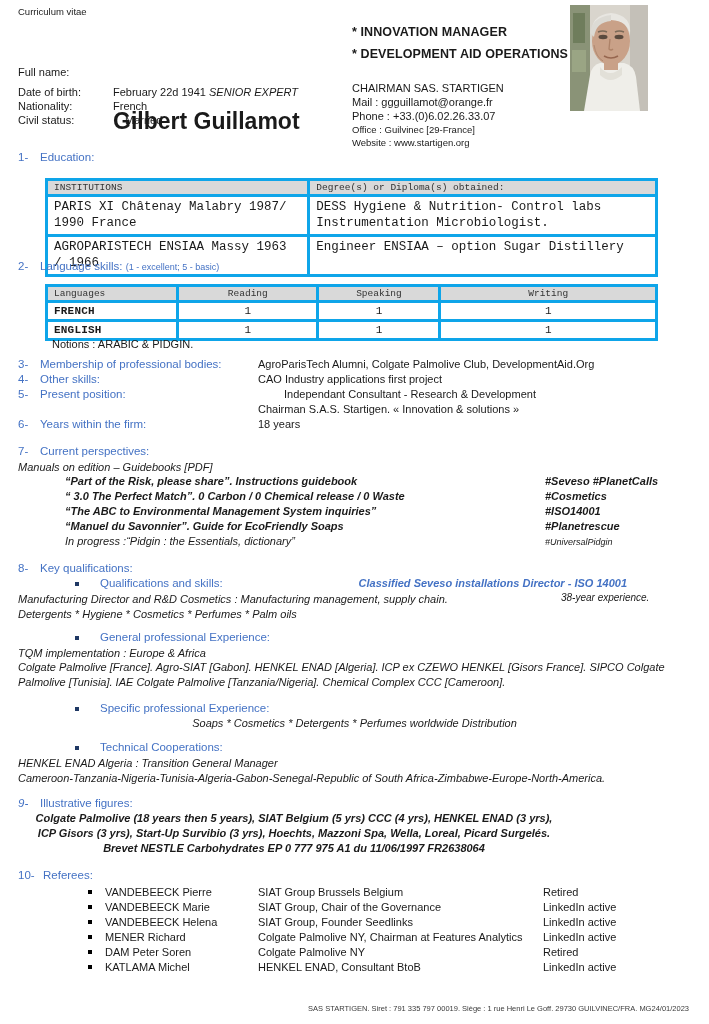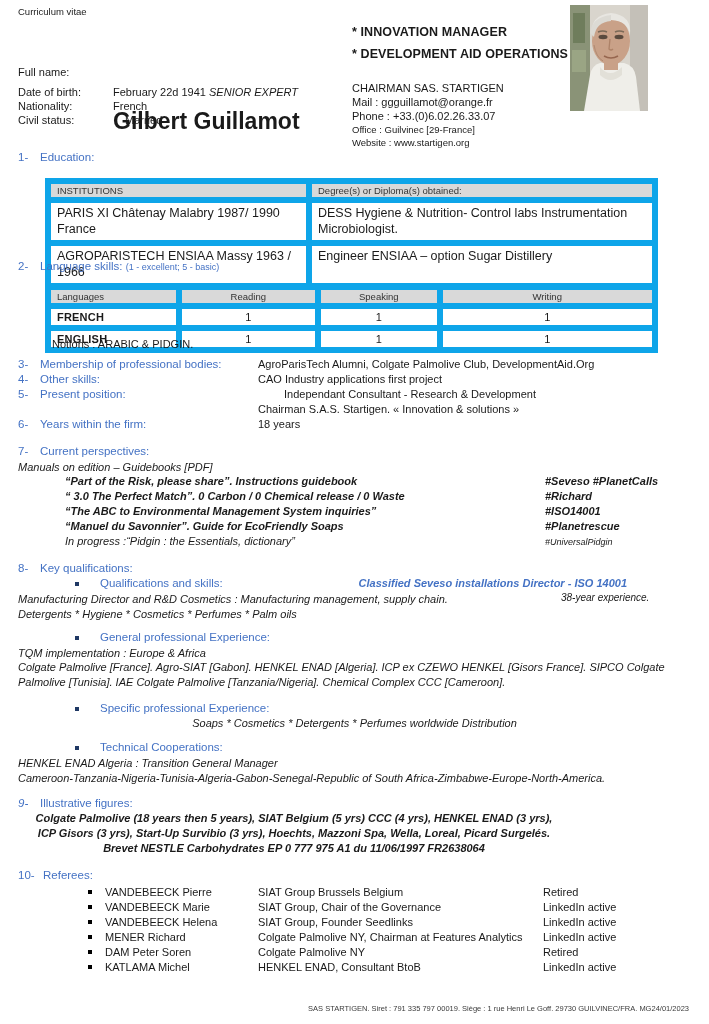--- a/index.html
+++ b/index.html
@@ -19,21 +19,21 @@
 
   .role-line { left:352px; font-size:12.5px; font-weight:bold; letter-spacing:0.1px; }
   .contact-line { left:352px; font-size:11px; }
   .contact-small { left:352px; font-size:9.5px; }
 
   .sec-num { left:18px; font-size:11.5px; color:#4472C4; }
   .sec-head { left:40px; font-size:11.5px; color:#4472C4; }
   .scale-note { font-size:9px; color:#4472C4; }
 
   table { border-collapse:collapse; width:613px; table-layout:fixed; }
-  td,th { border:6px solid #0ea5e9; vertical-align:top; text-align:left; font-weight:normal; }
+  td,th { border:3px solid #0ea5e9; vertical-align:top; text-align:left; font-weight:normal;font-family:Liberation Mono, monospace; }
   .edu-table th { background:#D9D9D9; font-size:9.5px; color:#333; padding:1px 6px; }
   .edu-table td { font-size:12.5px; line-height:16px; padding:2px 6px 3px 6px; }
   .lang-table th { background:#D9D9D9; font-size:9.5px; color:#333; padding:1px 6px; text-align:center; }
   .lang-table th:first-child { text-align:left; }
   .lang-table td { font-size:11px; padding:2px 6px; text-align:center; }
   .lang-table td.lang-name { text-align:left; font-size:11px; font-weight:bold; letter-spacing:0.2px; }
 
   .fact-head { left:40px; font-size:11.5px; color:#4472C4; }
   .fact-value { left:258px; font-size:11px; }
 
@@ -179,21 +179,21 @@
   <div class="abs fact-head" style="top:418px;">Years within the firm:</div>
   <div class="abs fact-value" style="top:418px;">18 years</div>
 
   <div class="abs sec-num" style="top:445px;">7-</div>
   <div class="abs sec-head" style="top:445px;">Current perspectives:</div>
   <div class="abs body-it" style="top:460px;">Manuals on edition – Guidebooks [PDF]</div>
 
   <div class="abs quote-title" style="top:475px;">“Part of the Risk, please share”. Instructions guidebook</div>
   <div class="abs quote-tags" style="top:475px;">#Seveso #PlanetCalls</div>
   <div class="abs quote-title" style="top:490px;">“ 3.0 The Perfect Match”. 0 Carbon / 0 Chemical release / 0 Waste</div>
-  <div class="abs quote-tags" style="top:490px;">#Richard</div>
+  <div class="abs quote-tags" style="top:490px;">#Cosmetics</div>
   <div class="abs quote-title" style="top:505px;">“The ABC to Environmental Management System inquiries”</div>
   <div class="abs quote-tags" style="top:505px;">#ISO14001</div>
   <div class="abs quote-title" style="top:520px;">“Manuel du Savonnier”. Guide for EcoFriendly Soaps</div>
   <div class="abs quote-tags" style="top:520px;">#Planetrescue</div>
   <div class="abs quote-title quote-plain" style="top:535px;">In progress :“Pidgin : the Essentials, dictionary”</div>
   <div class="abs quote-tags tag-small" style="top:537px;">#UniversalPidgin</div>
 
   <div class="abs sec-num" style="top:562px;">8-</div>
   <div class="abs sec-head" style="top:562px;">Key qualifications:</div>
 

